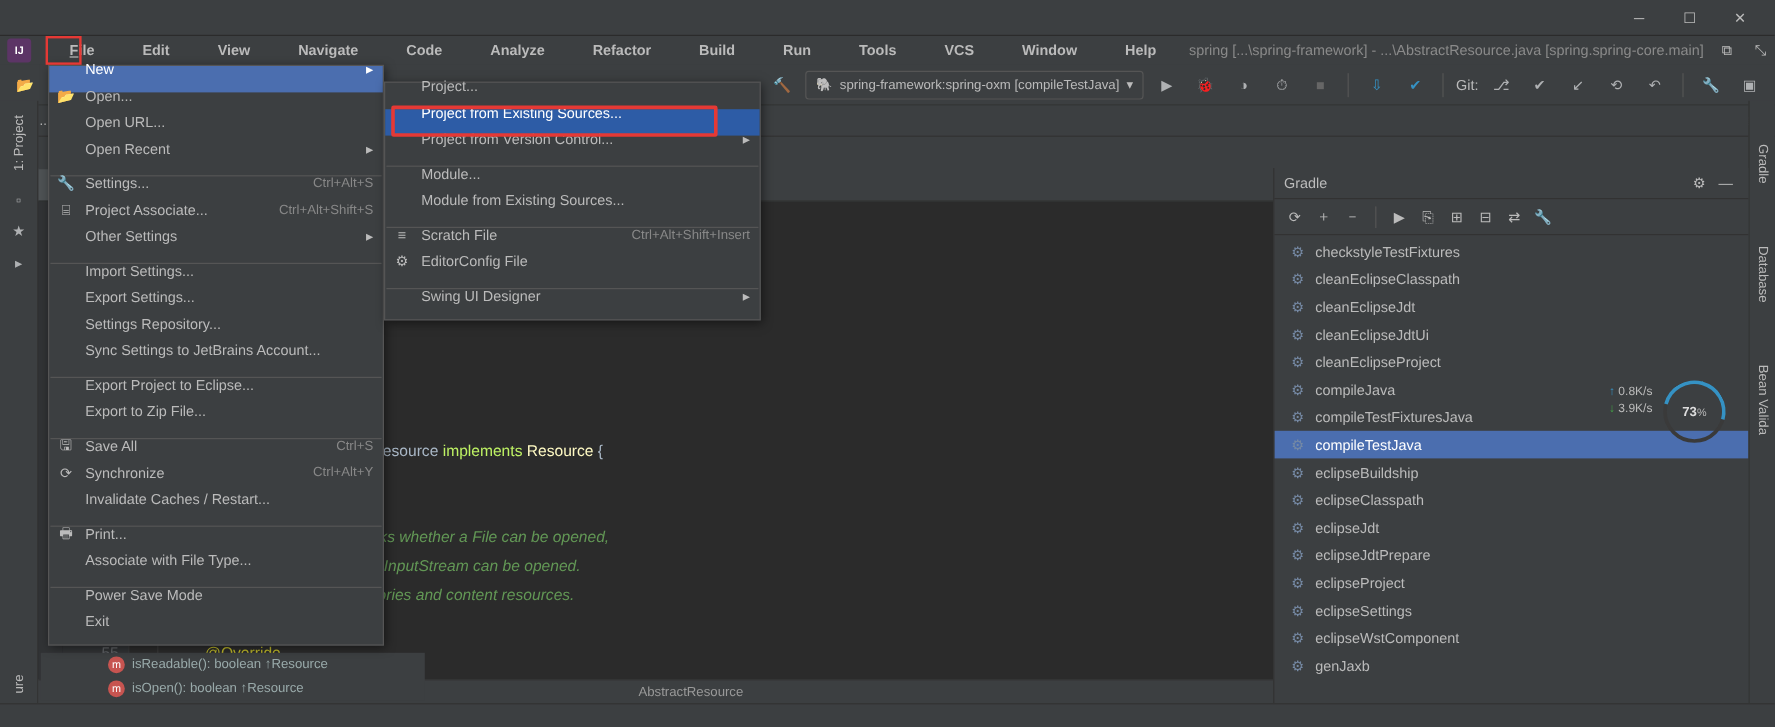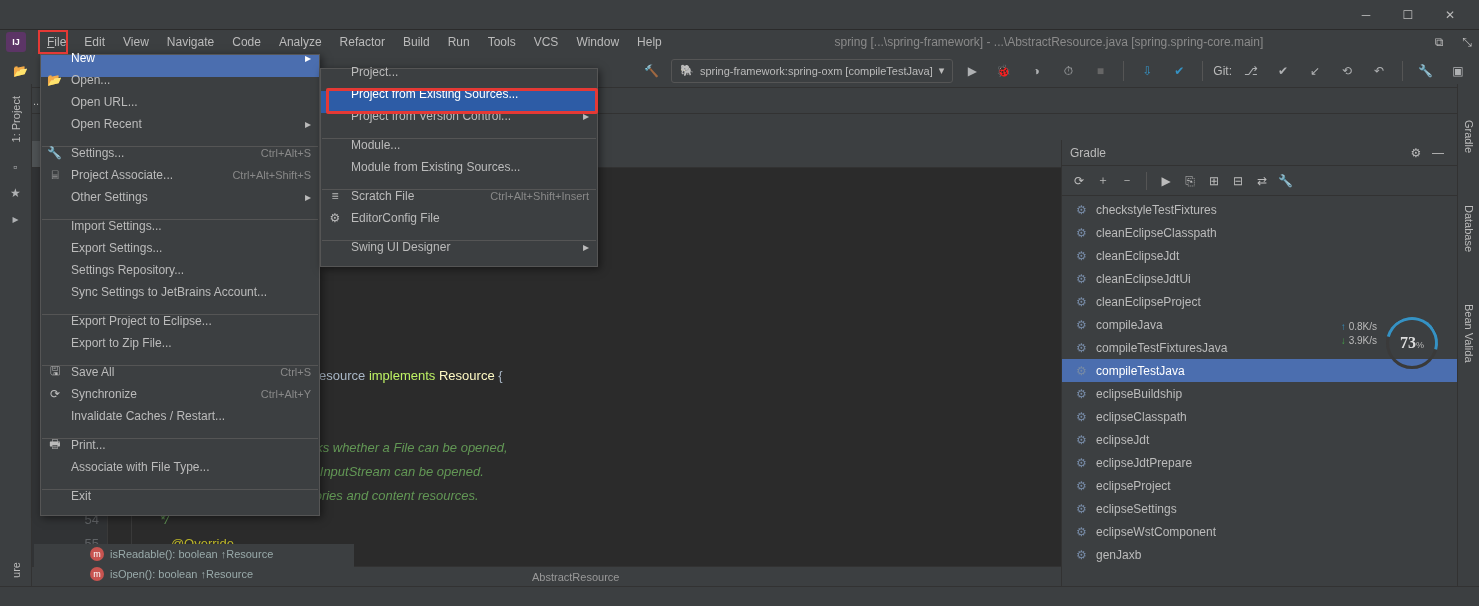--- a/index.html
+++ b/index.html
@@ -5,42 +5,42 @@
 * { margin:0; padding:0; box-sizing:border-box; font-family:"Segoe UI",Arial,sans-serif; }
 body { background:#3c3f41; color:#bbbbbb; font-size:12px; overflow:hidden; width:1479px; height:606px; position:relative; }
 
 
 .titlebar { height:30px; background:#3c3f41; display:flex; align-items:center; justify-content:flex-end; padding:0 8px; border-bottom:1px solid #2b2b2b; }
 .titlebar .win-btn { width:42px; height:28px; display:flex; align-items:center; justify-content:center; color:#bbb; }
 
 
 .menubar { height:24px; background:#3c3f41; display:flex; align-items:center; padding-left:6px; position:relative; }
 .app-icon { width:20px; height:20px; background:#5c3566; border-radius:3px; margin-right:12px; display:flex; align-items:center; justify-content:center; color:#fff; font-weight:bold; font-size:9px; }
-.menubar .mi { padding:3px 9px; cursor:default; }
+.menubar .mi { padding:3px 20px; cursor:default;font-weight:bold; }
 .menubar .mi u { text-decoration:underline; }
 .titletext { flex:1; text-align:center; color:#8a8a8a; font-size:12px; }
 .titlebar-right-icons { display:flex; gap:4px; margin-left:auto; }
 .titlebar-right-icons span { width:24px; height:24px; display:flex; align-items:center; justify-content:center; }
 
 
 .redbox { position:absolute; border:2px solid #e53935; pointer-events:none; z-index:200; }
 .redbox.file { left:38px; top:30px; width:30px; height:24px; }
 .redbox.pfes { left:326px; top:88px; width:272px; height:26px; border-width:3px; border-radius:2px; }
 
 
 .dropdown { position:absolute; background:#3c3f41; border:1px solid #555; box-shadow:2px 2px 8px rgba(0,0,0,.5); z-index:100; }
 .dropdown .row { display:flex; align-items:center; height:22px; padding:0 8px 16px 30px; position:relative; white-space:nowrap; cursor:default; }
 .dropdown .row.selected { background:#4b6eaf; color:#fff; }
 .dropdown .row.redsel { background:#2d5ca6; color:#fff; }
 .dropdown .row .ic { position:absolute; left:6px; width:16px; text-align:center; }
 .dropdown .row .arrow { margin-left:auto; padding-left:20px; }
 .dropdown .row .sc { margin-left:auto; color:#888; padding-left:30px; font-size:11px; }
 .dropdown .sep { height:1px; background:#555; margin:3px 1px; }
 .dropdown.file { left:40px; top:54px; width:280px; }
-.dropdown.new  { left:320px; top:68px; width:278px; }
+.dropdown.new  { left:320px; top:68px; width:314px; }
 
 
 .toolbar { height:34px; background:#3c3f41; display:flex; align-items:center; padding:0 8px; border-bottom:1px solid #323232; gap:6px; }
 .toolbar .spacer { flex:1; }
 .toolbar .tbtn { width:26px; height:26px; display:flex; align-items:center; justify-content:center; color:#afb1b3; border-radius:3px; }
 .run-config { display:flex; align-items:center; background:#3c3f41; border:1px solid #555; border-radius:3px; height:24px; padding:0 8px; gap:6px; font-size:11px; }
 .run-config .hammer { color:#43a047; }
 .green { color:#43a047; }
 .blue { color:#3592c4; }
 
@@ -93,21 +93,21 @@
 .gt-row.sel { background:#4b6eaf; color:#fff; }
 .gt-row .gear { width:14px; height:14px; color:#768aa5; }
 
 
 .status { position:absolute; left:0; right:0; bottom:0; height:20px; background:#3c3f41; border-top:1px solid #323232; }
 
 
 .disk { position:absolute; right:38px; top:314px; width:58px; height:58px; z-index:50; display:flex; align-items:center; justify-content:center; }
 .disk .ring { width:52px; height:52px; border-radius:50%; border:3px solid #3a3a3a; position:absolute; }
 .disk .seg  { width:52px; height:52px; border-radius:50%; border:3px solid transparent; border-top-color:#3592c4; border-right-color:#3592c4; position:absolute; transform:rotate(-30deg);}
-.disk .txt { font-size:16px; font-weight:bold; color:#ddd;font-family:Liberation Serif, serif; }
+.disk .txt { font-size:11px; font-weight:bold; color:#ddd; }
 .disk .pct { font-size:9px; }
 .net { position:absolute; right:102px; top:320px; font-size:10px; line-height:14px; z-index:50; }
 .net .up::before { content:"↑ "; color:#3592c4; }
 .net .dn::before { content:"↓ "; color:#43a047; }
 
 
 .struct { position:absolute; left:34px; bottom:22px; width:320px; background:#3c3f41; font-size:11px; }
 .struct .srow { height:20px; display:flex; align-items:center; gap:6px; padding-left:56px; color:#9aa; }
 .struct .srow .m { width:14px; height:14px; border-radius:50%; background:#c75450; color:#fff; font-size:9px; display:flex; align-items:center; justify-content:center; }
 </style>
@@ -212,20 +212,23 @@
     </div>
   <div class="sep"></div>
   <div class="row">
       <span class="ic">🖶</span>
       <span>Print...</span>
     </div>
   <div class="row">
       <span>Associate with File Type...</span>
     </div>
   <div class="sep"></div>
+  <div class="row">
+      <span>Power Save Mode</span>
+    </div>
   <div class="row">
       <span>Exit</span>
     </div>
 </div>
 
 <div class="dropdown new">
   <div class="row">
       <span>Project...</span>
     </div>
   <div class="row redsel">

